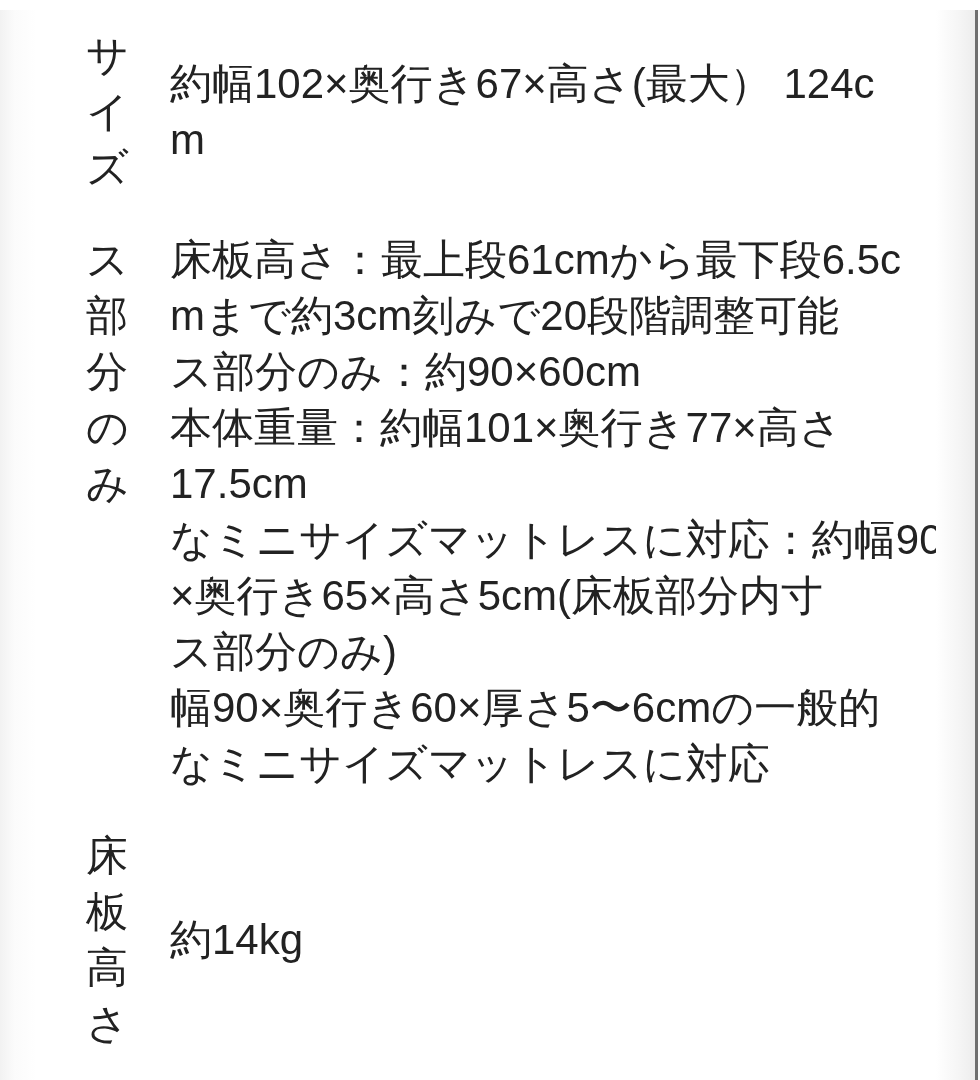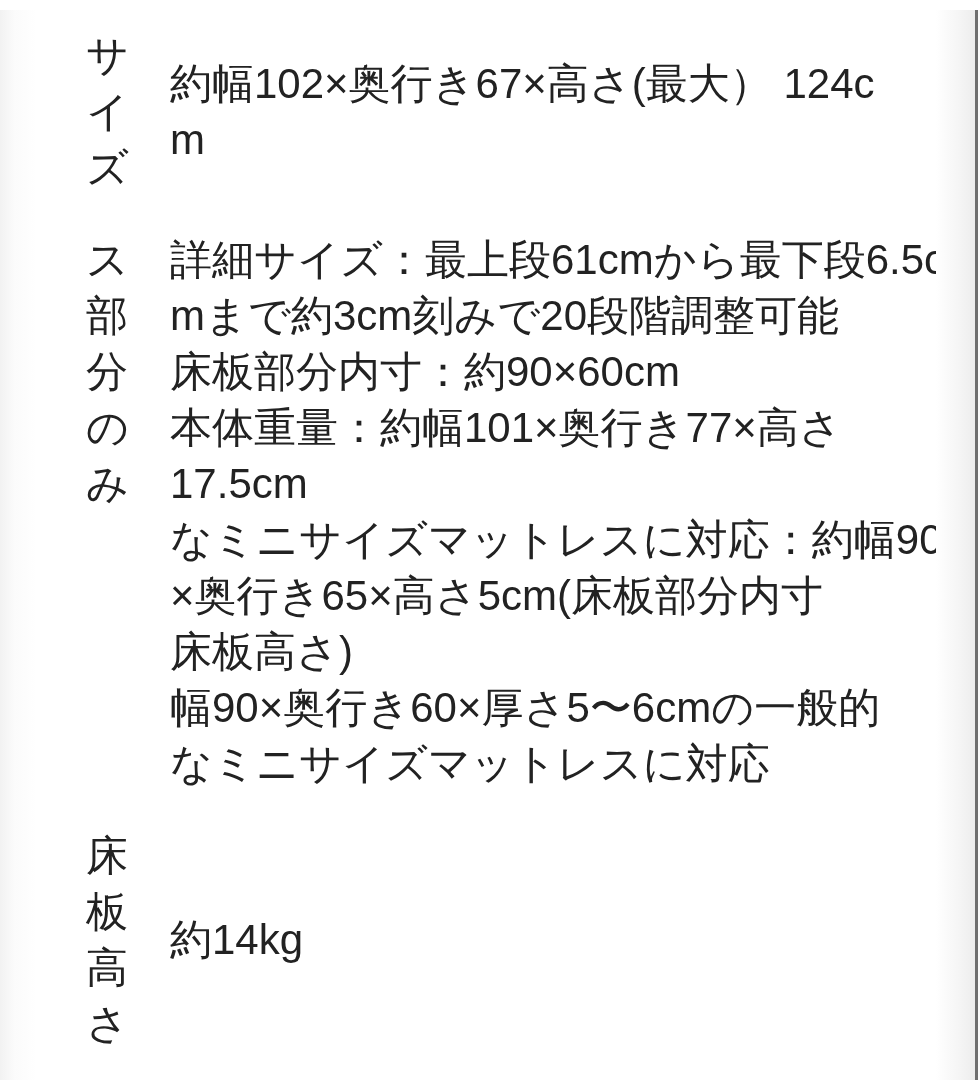--- a/index.html
+++ b/index.html
@@ -91,28 +91,28 @@
         <th class="label">サイズ</th>
         <td class="value">
           <div class="line">約幅102×奥行き67×高さ(最大） 124c</div>
           <div class="line">m</div>
         </td>
       </tr>
 
       <tr>
         <th class="label">ス部分のみ</th>
         <td class="value">
-          <div class="line">詳細サイズ：最上段61cmから最下段6.5c</div>
+          <div class="line">床板高さ：最上段61cmから最下段6.5c</div>
           <div class="line">mまで約3cm刻みで20段階調整可能</div>
-          <div class="line">床板部分内寸：約90×60cm</div>
+          <div class="line">ス部分のみ：約90×60cm</div>
           <div class="line">本体重量：約幅101×奥行き77×高さ</div>
           <div class="line">17.5cm</div>
           <div class="line">なミニサイズマットレスに対応：約幅90</div>
           <div class="line">×奥行き65×高さ5cm(床板部分内寸</div>
-          <div class="line">床板高さ)</div>
+          <div class="line">ス部分のみ)</div>
           <div class="line">幅90×奥行き60×厚さ5〜6cmの一般的</div>
           <div class="line">なミニサイズマットレスに対応</div>
         </td>
       </tr>
 
       <tr>
         <th class="label">床板高さ</th>
         <td class="value">
           <div class="line">約14kg</div>
         </td>

